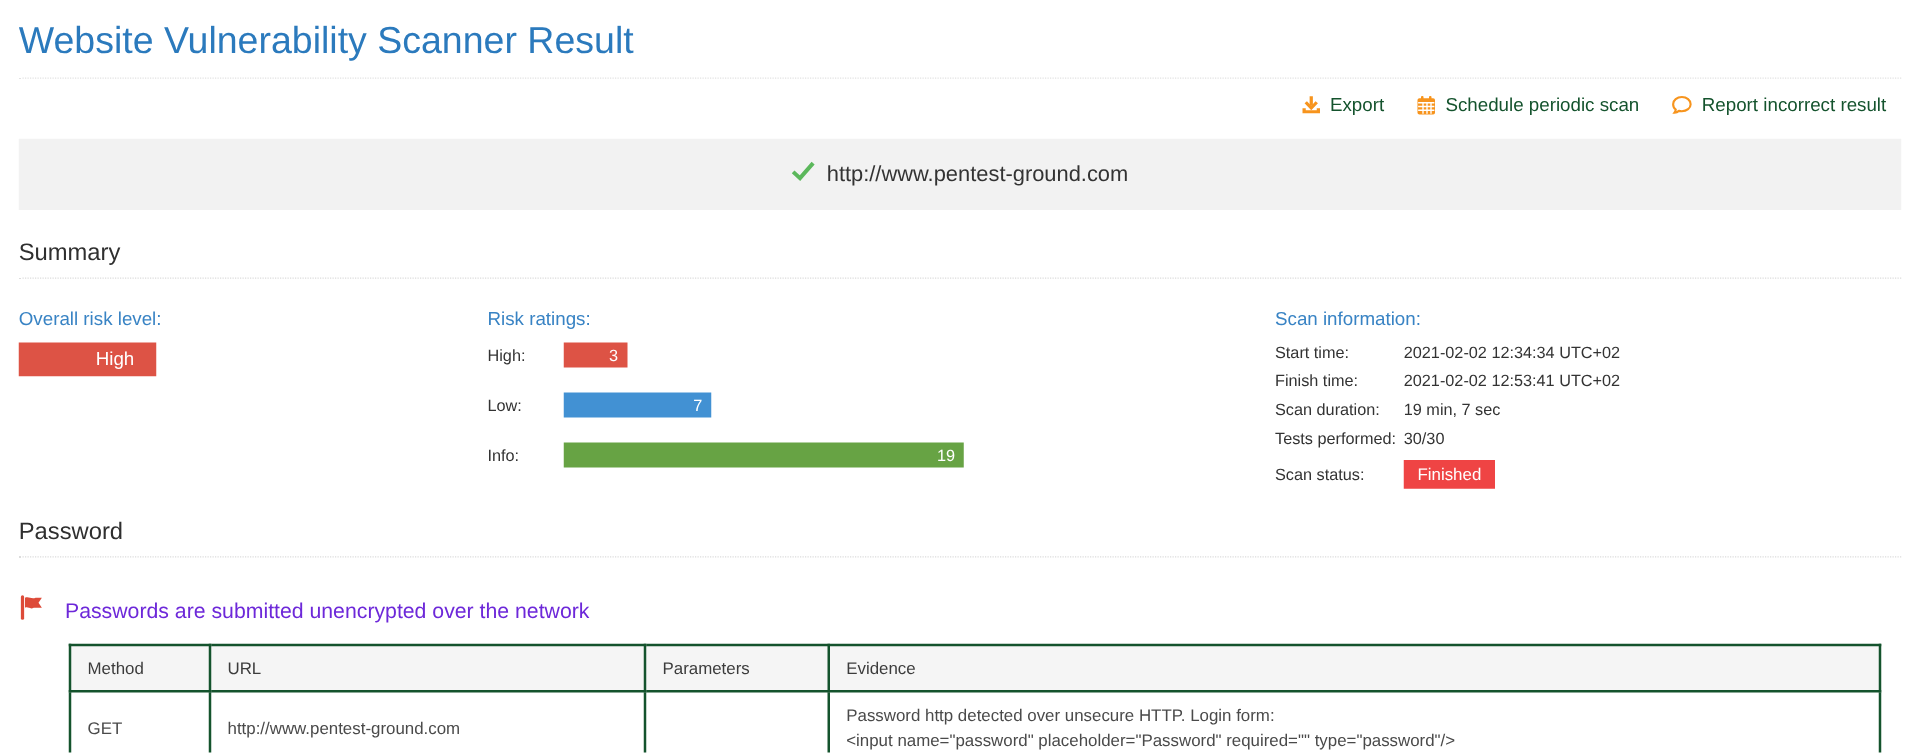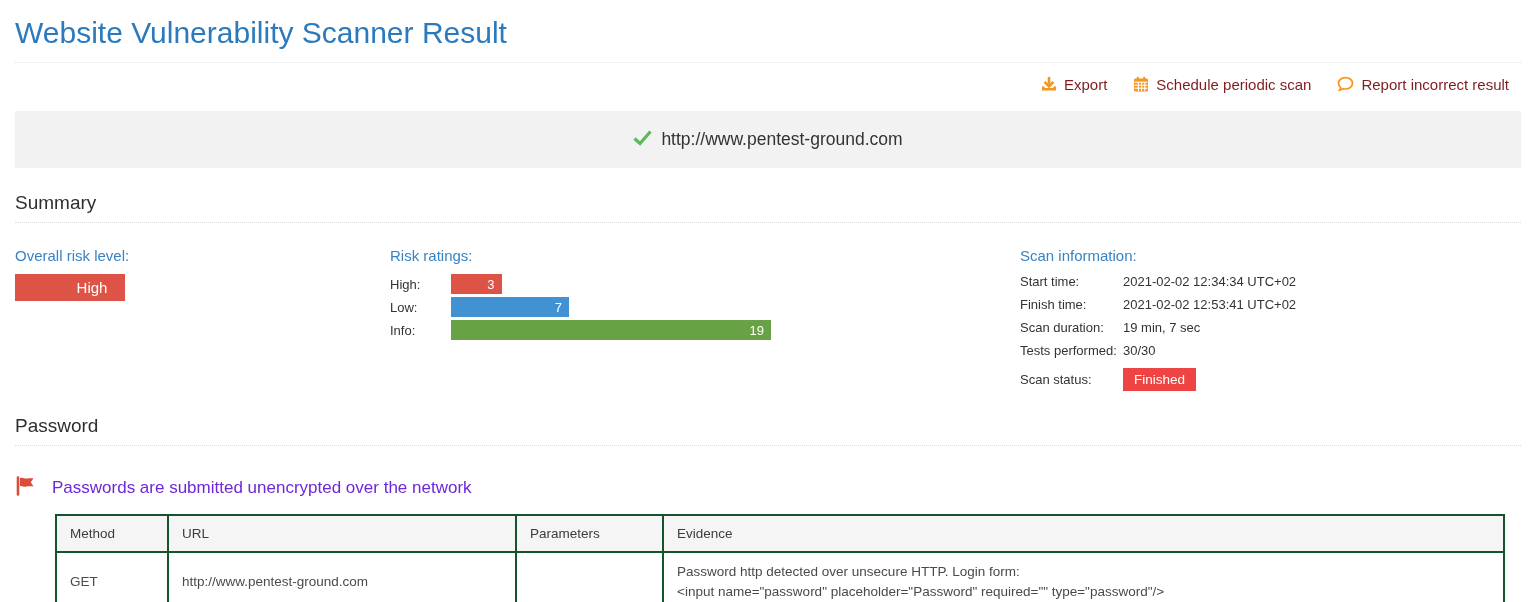--- a/index.html
+++ b/index.html
@@ -12,21 +12,21 @@
     padding: 16px 15px 12px 15px;
   }
   .header-divider { border: none; border-top: 1px dotted #e2e2e2; margin: 0 15px; }
 
   .actions-row {
     display: flex; justify-content: flex-end; align-items: center;
     gap: 26px; padding: 10px 27px 10px 15px; height: 42px;
   }
   .action-link {
     display: inline-flex; align-items: center; gap: 7px;
-    color: #7f1d1d; font-size: 15px; text-decoration: none; cursor: pointer;
+    color: #14532d; font-size: 15px; text-decoration: none; cursor: pointer;
   }
   .action-link svg { display: block; }
 
   
   .target-bar {
     margin: 6px 15px 0 15px; background: #f2f2f2; height: 57px;
     display: flex; align-items: center; justify-content: center; gap: 9px;
   }
   .target-url { font-size: 17.5px; color: #333; }
 
@@ -44,21 +44,21 @@
   }
   .col-label { color: #3883c4; font-size: 15px; margin-bottom: 10px; }
 
   .risk-badge {
     width: 110px; height: 27px; background: #dd5345;
     color: #fff; font-size: 15px;
     display: flex; align-items: center; justify-content: center; padding-left: 44px;
   }
 
   
-  .ratings-rows { display: flex; flex-direction: column; gap: 3px; }
+  .ratings-rows { display: flex; flex-direction: column; gap: 20px; }
   .rating-row { display: flex; align-items: center; height: 20px; }
   .rating-label { width: 61px; font-size: 13px; color: #333; flex-shrink: 0; }
   .rating-track { width: 320px; height: 20px; position: relative; }
   .rating-bar {
     height: 20px; color: #fff; font-size: 13px;
     display: flex; align-items: center; justify-content: flex-end;
     padding-right: 7px; min-width: 14px;
   }
 
   

